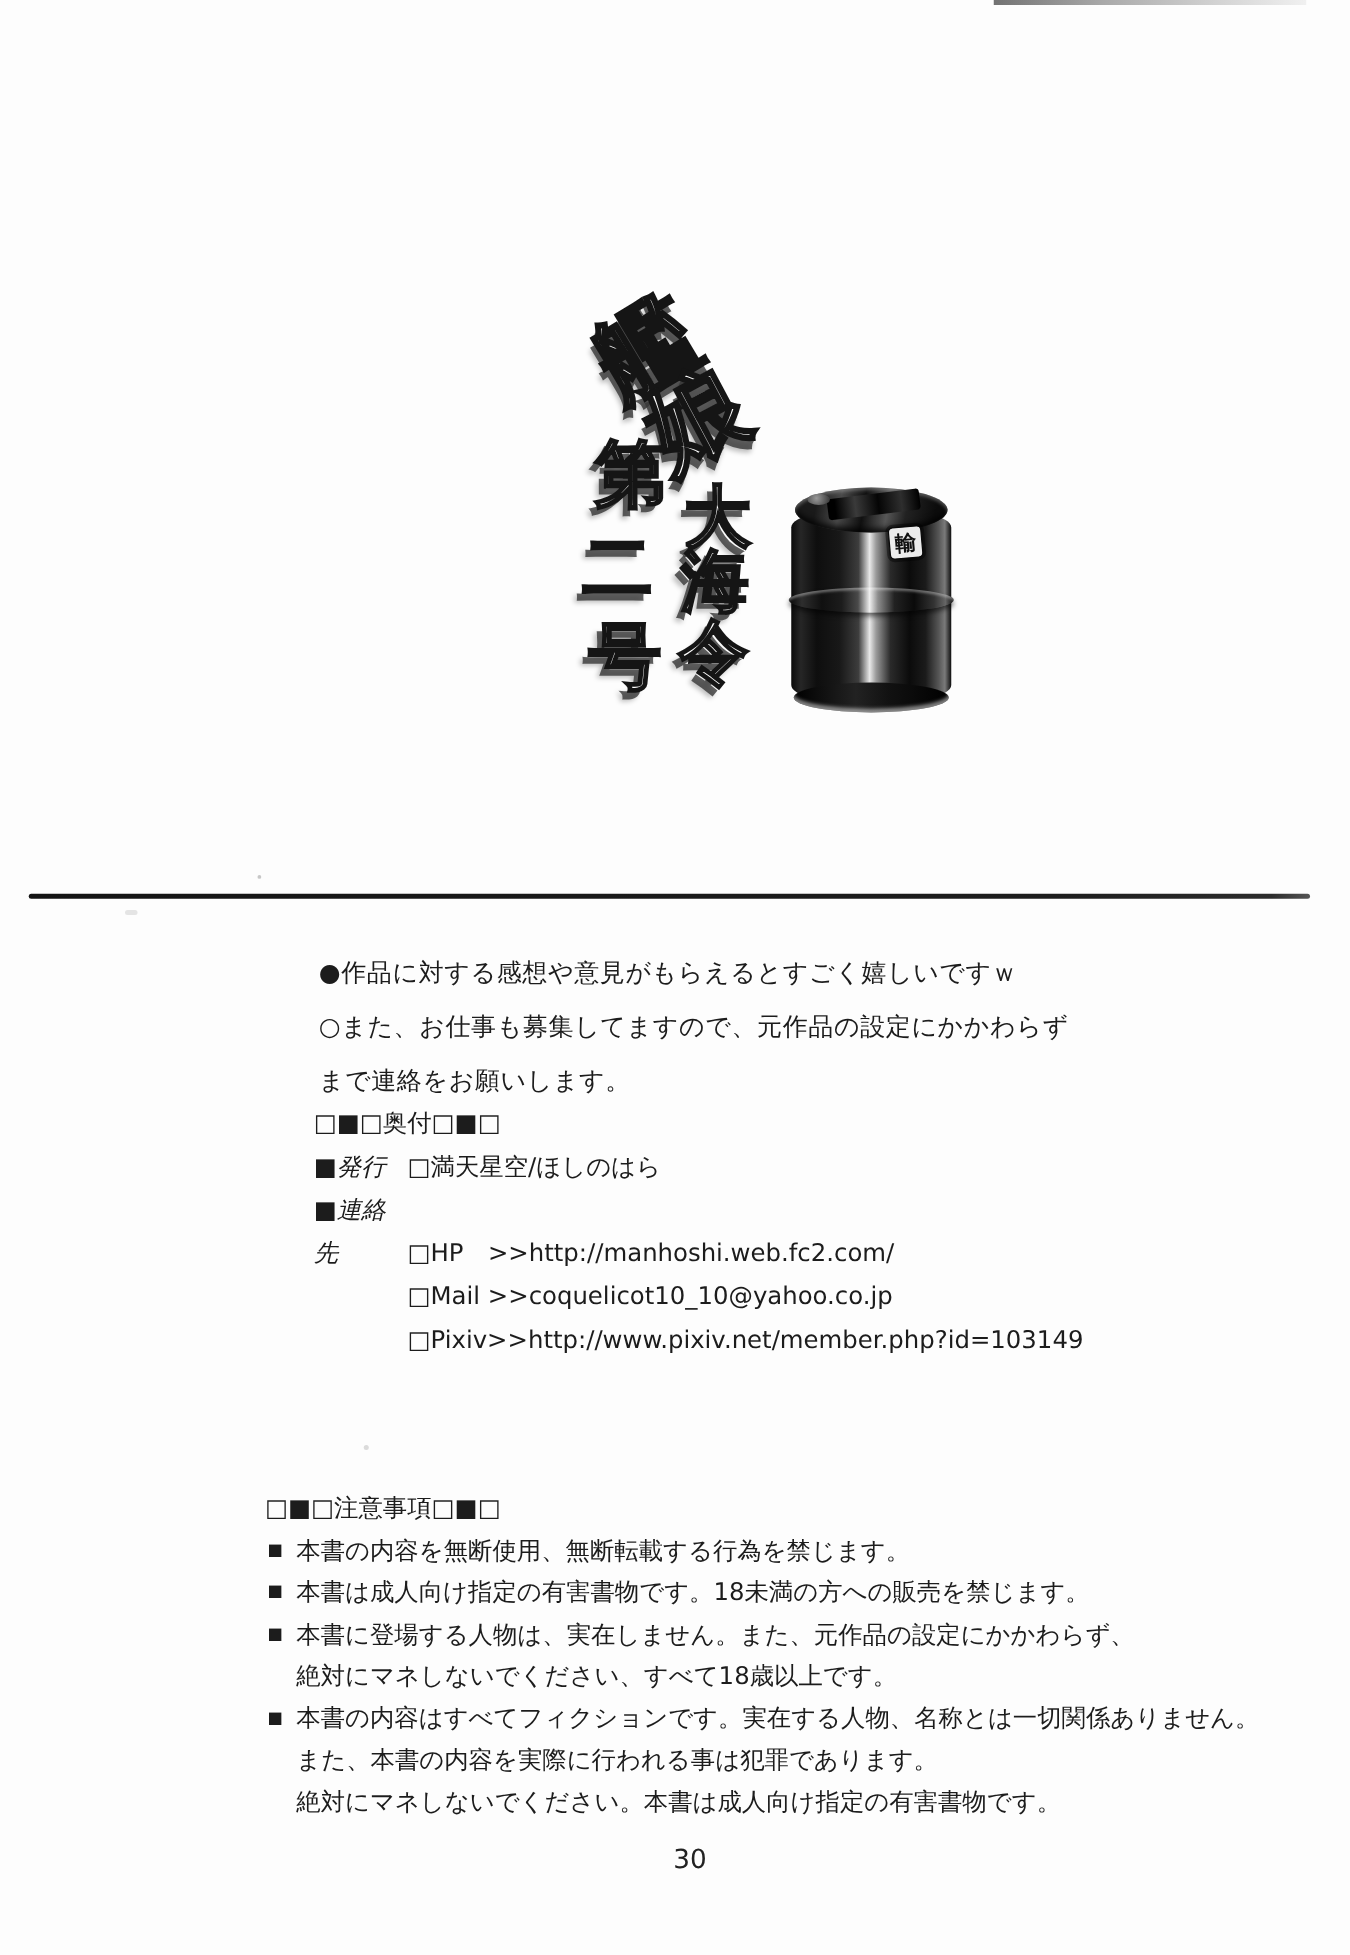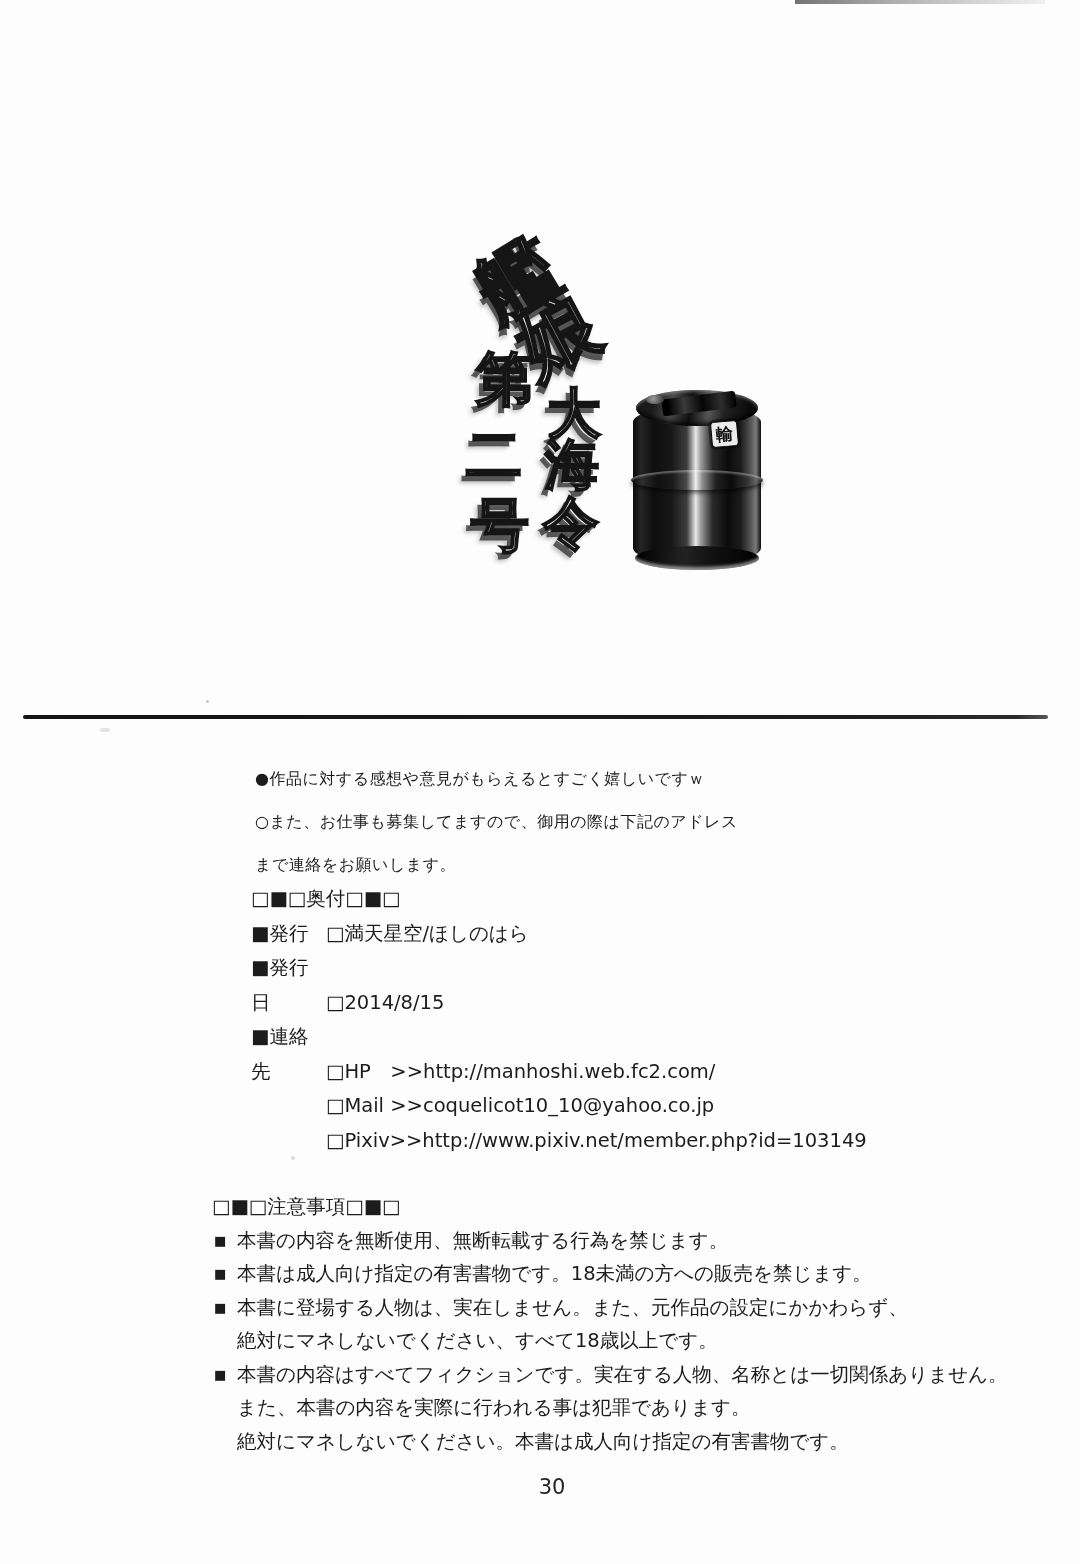--- a/index.html
+++ b/index.html
@@ -71,23 +71,23 @@
     font-size:17px; font-weight:bold; color:#111;
     box-shadow:0 0 0 2px rgba(0,0,0,.4);
   }
   
   .rule {
     position:absolute; left:23px; top:715px; width:1025px; height:4px;
     border-radius:2px;
     background:linear-gradient(90deg,#141414,#1d1d1d 80%,#2c2c2c 97%,#555);
   }
   
-  .feedback { position:absolute; left:255px; top:757px; font-size:16px; line-height:43px; letter-spacing:.5px; }
+  .feedback { position:absolute; left:255px; top:757px; font-size:20px; line-height:43px; letter-spacing:.5px; }
   .colophon { position:absolute; left:217px; top:882px; font-size:19.5px; line-height:34.5px;margin-left:34px; }
-  .colophon .clabel { display:inline-block; width:75px; }
+  .colophon .clabel { display:inline-block; width:75px;font-style:italic; }
   .cautions { position:absolute; left:212px; top:1190px; font-size:19.5px; line-height:33.5px; }
   .citem { position:relative; padding-left:25px; }
   .cbullet { position:absolute; left:2px; top:0; font-size:13px; line-height:33.5px; }
   .chead { margin-bottom:0; }
   .pagenum { position:absolute; left:0; top:1475px; width:1072px; text-align:center; font-size:21px; color:#222;padding-left:16px; }
 </style>
 </head>
 <body>
 
 <div class="page">
@@ -118,31 +118,28 @@
       <div class="drum-label">
         <span>輸</span>
       </div>
     </div>
   </div>
 
   <div class="rule"></div>
 
   <div class="feedback">
     <div>●作品に対する感想や意見がもらえるとすごく嬉しいですｗ</div>
-    <div>○また、お仕事も募集してますので、御用の際は下記のアドレス</div>
+    <div>○また、お仕事も募集してますので、元作品の設定にかかわらず</div>
     <div>まで連絡をお願いします。</div>
   </div>
 
   <div class="colophon">
     <div class="chead">□■□奥付□■□</div>
     <div class="crow">
       <span class="clabel">■発行</span><span class="cvalue">□満天星空/ほしのはら</span>
-    </div>
-    <div class="crow">
-      <span class="clabel">■発行日</span><span class="cvalue">□2014/8/15</span>
     </div>
     <div class="crow">
       <span class="clabel">■連絡先</span><span class="cvalue">□HP　&gt;&gt;http://manhoshi.web.fc2.com/</span>
     </div>
     <div class="crow">
       <span class="clabel"></span><span class="cvalue">□Mail &gt;&gt;coquelicot10_10@yahoo.co.jp</span>
     </div>
     <div class="crow">
       <span class="clabel"></span><span class="cvalue">□Pixiv&gt;&gt;http://www.pixiv.net/member.php?id=103149</span>
     </div>

